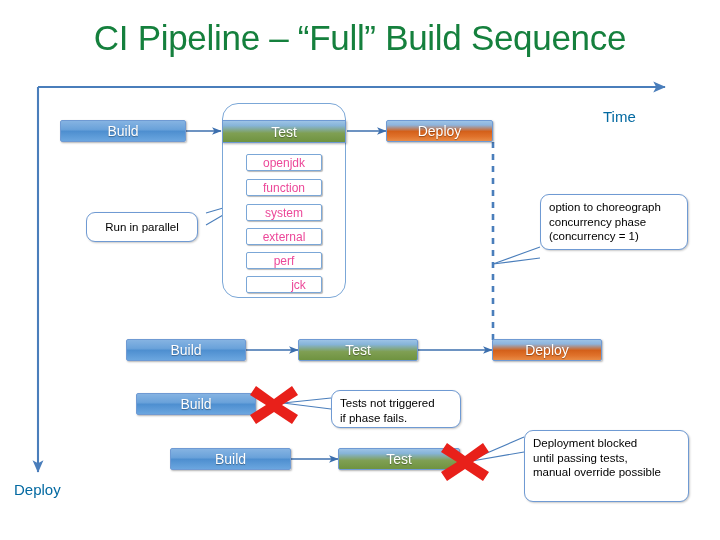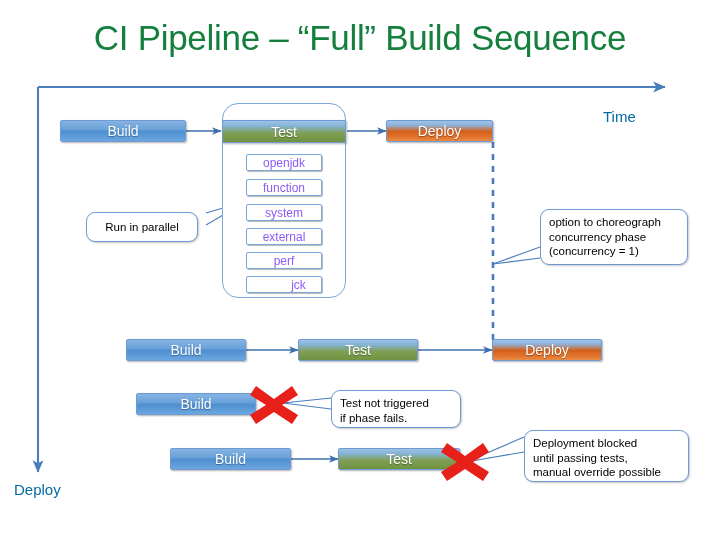--- a/index.html
+++ b/index.html
@@ -84,21 +84,21 @@
   }
   .subtest {
     position: absolute;
     box-sizing: border-box;
     left: 246px;
     width: 76px;
     height: 17px;
     border: 1px solid #7ba7d7;
     border-radius: 2px;
     background: #ffffff;
-    color: #8b5cf6;
+    color: #ec4899;
     font-size: 12px;
     display: flex;
     align-items: center;
     justify-content: center;
     box-shadow: 1px 1px 1px rgba(0,0,0,0.28);
   }
 
   
   .callout {
     position: absolute;
@@ -207,30 +207,30 @@
 
   <div class="stage stage-build" style="left:170px; top:448px; width:121px; height:22px;">Build</div>
   <div class="stage stage-test" style="left:338px; top:448px; width:122px; height:22px;">Test</div>
 
   <svg class="redx" style="left:437px; top:438px;" width="56" height="46" viewBox="0 0 56 46" xmlns="http://www.w3.org/2000/svg">
     <path d="M10,5 L28,18 L46,5 L52,14 L36,24 L52,34 L46,43 L28,31 L10,43 L4,34 L20,24 L4,14 Z" fill="#e8201a"></path>
   </svg>
 
   <div class="callout callout-center" style="left:86px; top:212px; width:112px; height:30px;">Run in parallel</div>
 
-  <div class="callout" style="left:540px; top:209px; width:148px; height:56px;">
+  <div class="callout" style="left:540px; top:194px; width:148px; height:56px;">
     <div>option to choreograph</div>
     <div>concurrency phase</div>
     <div>(concurrency = 1)</div>
   </div>
 
   <div class="callout" style="left:331px; top:390px; width:130px; height:38px;">
-    <div>Test not triggered</div>
+    <div>Tests not triggered</div>
     <div>if phase fails.</div>
   </div>
 
-  <div class="callout" style="left:524px; top:430px; width:165px; height:52px;">
+  <div class="callout" style="left:524px; top:430px; width:165px; height:72px;">
     <div>Deployment blocked</div>
     <div>until passing tests,</div>
     <div>manual override possible</div>
   </div>
 
 </div>
 
 </body></html>

